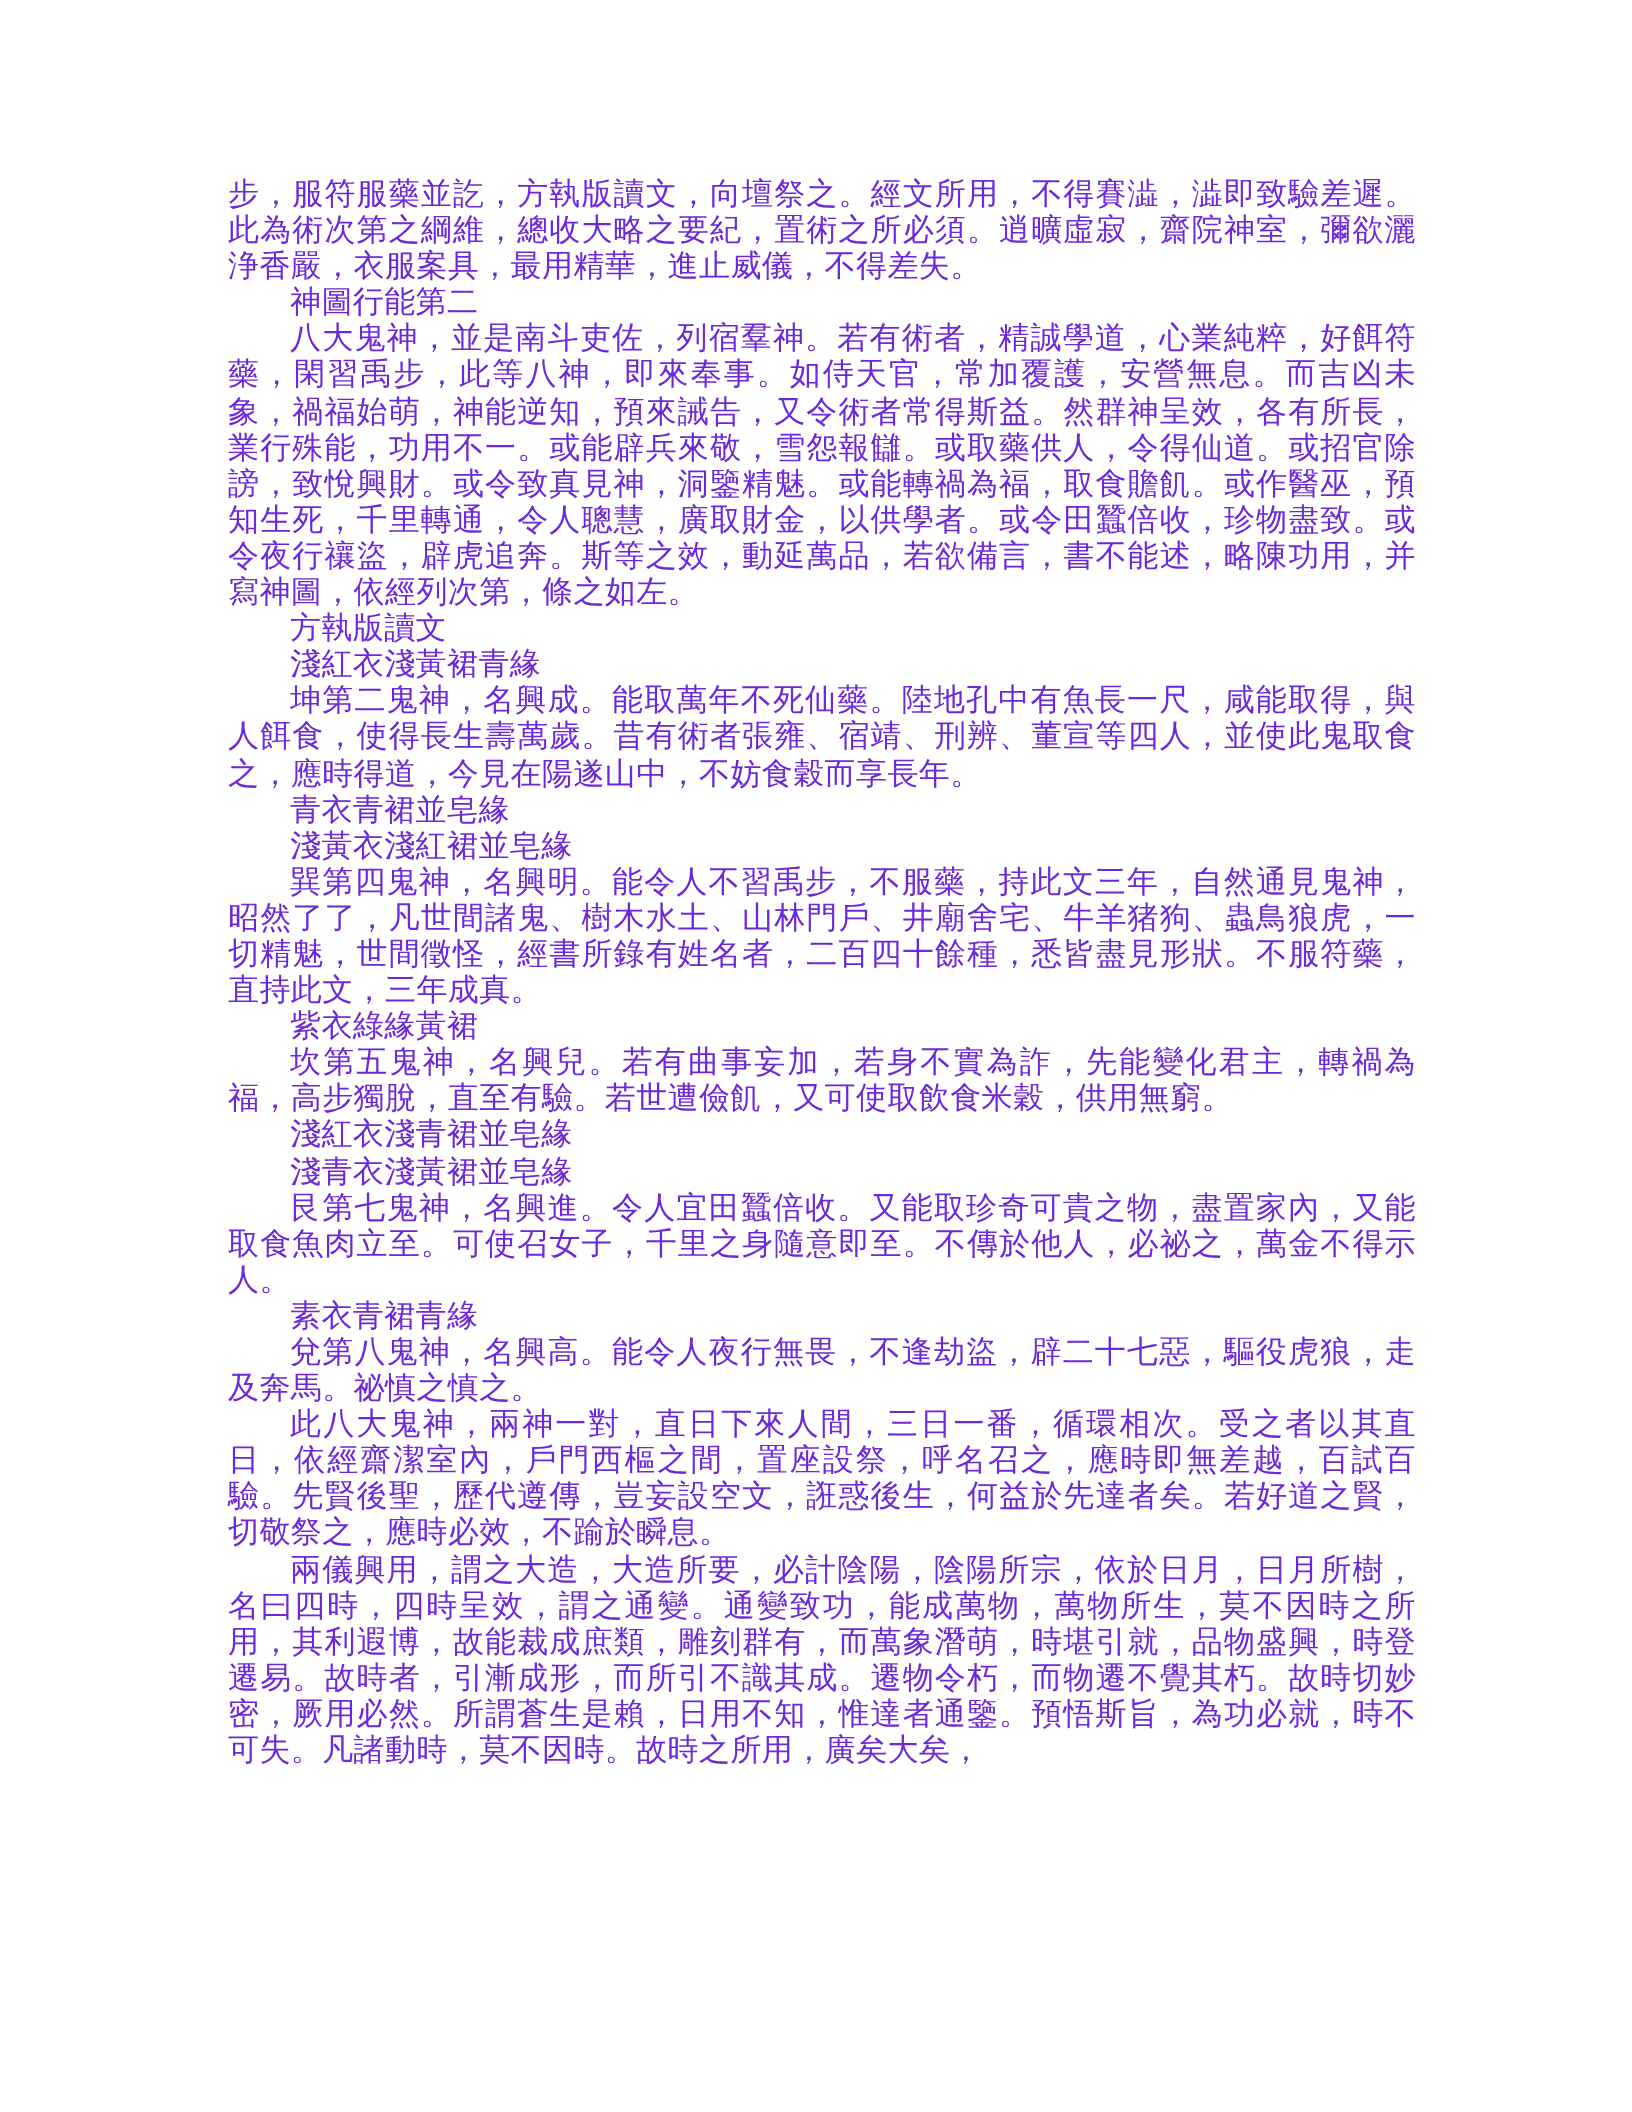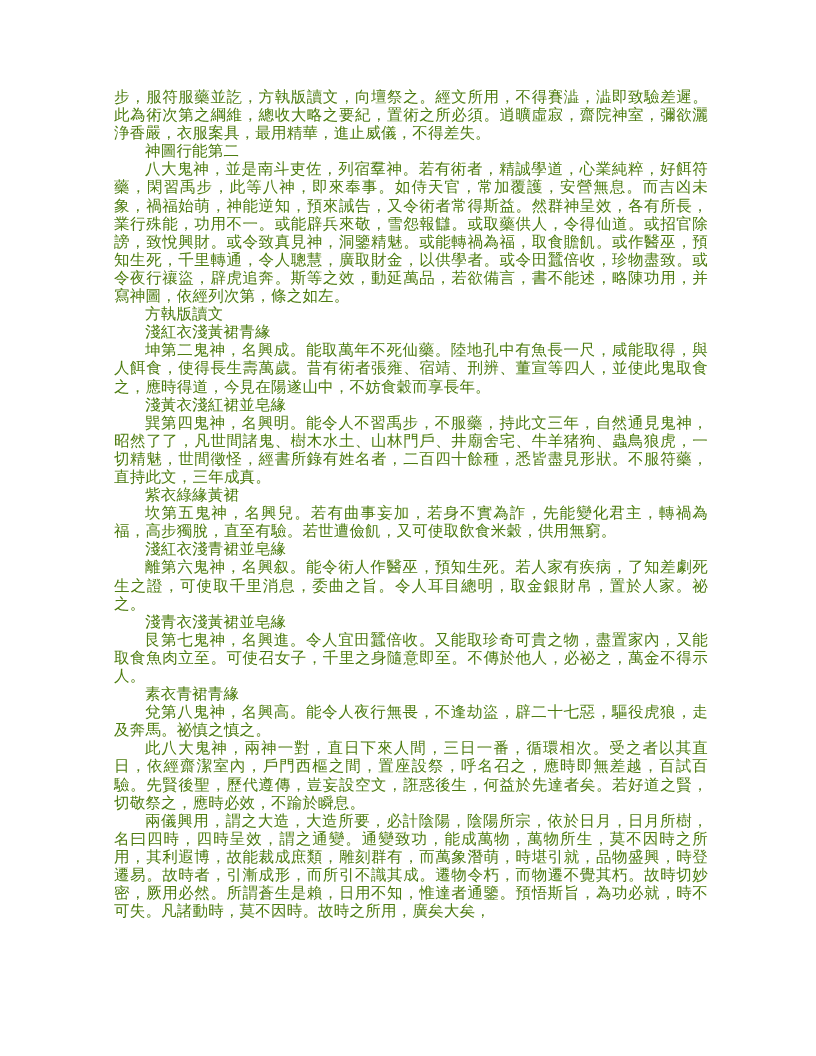--- a/index.html
+++ b/index.html
@@ -12,21 +12,21 @@
     width: 816px;
     height: 1056px;
     background: #ffffff;
     overflow: hidden;
   }
   .text-block {
     position: absolute;
     left: 114px;
     top: 88px;
     width: 594px;
-    color: #4d7c0f;
+    color: #6d28d9;
     font-family: "DejaVu Serif", "Liberation Serif", serif;
     font-size: 15.5px;
     line-height: 18.1px;
     text-align: justify;
     text-justify: inter-ideograph;
     letter-spacing: 0.2px;
   }
   .para {
     margin: 0;
     padding: 0;
@@ -40,26 +40,26 @@
 <body>
 
 <div class="page">
   <div class="text-block">
     <p class="para cont">步，服符服藥並訖，方執版讀文，向壇祭之。經文所用，不得賽澁，澁即致驗差遲。此為術次第之綱維，總收大略之要紀，置術之所必須。逍曠虛寂，齋院神室，彌欲灑浄香嚴，衣服案具，最用精華，進止威儀，不得差失。</p>
     <p class="para">神圖行能第二</p>
     <p class="para">八大鬼神，並是南斗吏佐，列宿羣神。若有術者，精誠學道，心業純粹，好餌符藥，閑習禹步，此等八神，即來奉事。如侍天官，常加覆護，安營無息。而吉凶未象，禍福始萌，神能逆知，預來誡告，又令術者常得斯益。然群神呈效，各有所長，業行殊能，功用不一。或能辟兵來敬，雪怨報讎。或取藥供人，令得仙道。或招官除謗，致悅興財。或令致真見神，洞鑒精魅。或能轉禍為福，取食贍飢。或作醫巫，預知生死，千里轉通，令人聰慧，廣取財金，以供學者。或令田蠶倍收，珍物盡致。或令夜行禳盜，辟虎追奔。斯等之效，動延萬品，若欲備言，書不能述，略陳功用，并寫神圖，依經列次第，條之如左。</p>
     <p class="para">方執版讀文</p>
     <p class="para">淺紅衣淺黃裙青緣</p>
     <p class="para">坤第二鬼神，名興成。能取萬年不死仙藥。陸地孔中有魚長一尺，咸能取得，與人餌食，使得長生壽萬歲。昔有術者張雍、宿靖、刑辨、董宣等四人，並使此鬼取食之，應時得道，今見在陽遂山中，不妨食穀而享長年。</p>
+    <p class="para">青衣青裙並皂緣</p>
     <p class="para">淺黃衣淺紅裙並皂緣</p>
     <p class="para">巽第四鬼神，名興明。能令人不習禹步，不服藥，持此文三年，自然通見鬼神，昭然了了，凡世間諸鬼、樹木水土、山林門戶、井廟舍宅、牛羊猪狗、蟲鳥狼虎，一切精魅，世間徵怪，經書所錄有姓名者，二百四十餘種，悉皆盡見形狀。不服符藥，直持此文，三年成真。</p>
     <p class="para">紫衣綠緣黃裙</p>
     <p class="para">坎第五鬼神，名興兒。若有曲事妄加，若身不實為詐，先能變化君主，轉禍為福，高步獨脫，直至有驗。若世遭儉飢，又可使取飲食米穀，供用無窮。</p>
     <p class="para">淺紅衣淺青裙並皂緣</p>
-    <p class="para">離第六鬼神，名興叙。能令術人作醫巫，預知生死。若人家有疾病，了知差劇死生之證，可使取千里消息，委曲之旨。令人耳目總明，取金銀財帛，置於人家。祕之。</p>
     <p class="para">淺青衣淺黃裙並皂緣</p>
     <p class="para">艮第七鬼神，名興進。令人宜田蠶倍收。又能取珍奇可貴之物，盡置家內，又能取食魚肉立至。可使召女子，千里之身隨意即至。不傳於他人，必祕之，萬金不得示人。</p>
     <p class="para">素衣青裙青緣</p>
     <p class="para">兌第八鬼神，名興高。能令人夜行無畏，不逢劫盜，辟二十七惡，驅役虎狼，走及奔馬。祕慎之慎之。</p>
     <p class="para">此八大鬼神，兩神一對，直日下來人間，三日一番，循環相次。受之者以其直日，依經齋潔室內，戶門西樞之間，置座設祭，呼名召之，應時即無差越，百試百驗。先賢後聖，歷代遵傳，豈妄設空文，誑惑後生，何益於先達者矣。若好道之賢，切敬祭之，應時必效，不踰於瞬息。</p>
     <p class="para">兩儀興用，謂之大造，大造所要，必計陰陽，陰陽所宗，依於日月，日月所樹，名曰四時，四時呈效，謂之通變。通變致功，能成萬物，萬物所生，莫不因時之所用，其利遐博，故能裁成庶類，雕刻群有，而萬象潛萌，時堪引就，品物盛興，時登遷易。故時者，引漸成形，而所引不識其成。遷物令朽，而物遷不覺其朽。故時切妙密，厥用必然。所謂蒼生是賴，日用不知，惟達者通鑒。預悟斯旨，為功必就，時不可失。凡諸動時，莫不因時。故時之所用，廣矣大矣，</p>
   </div>
 </div>
 
 </body></html>

